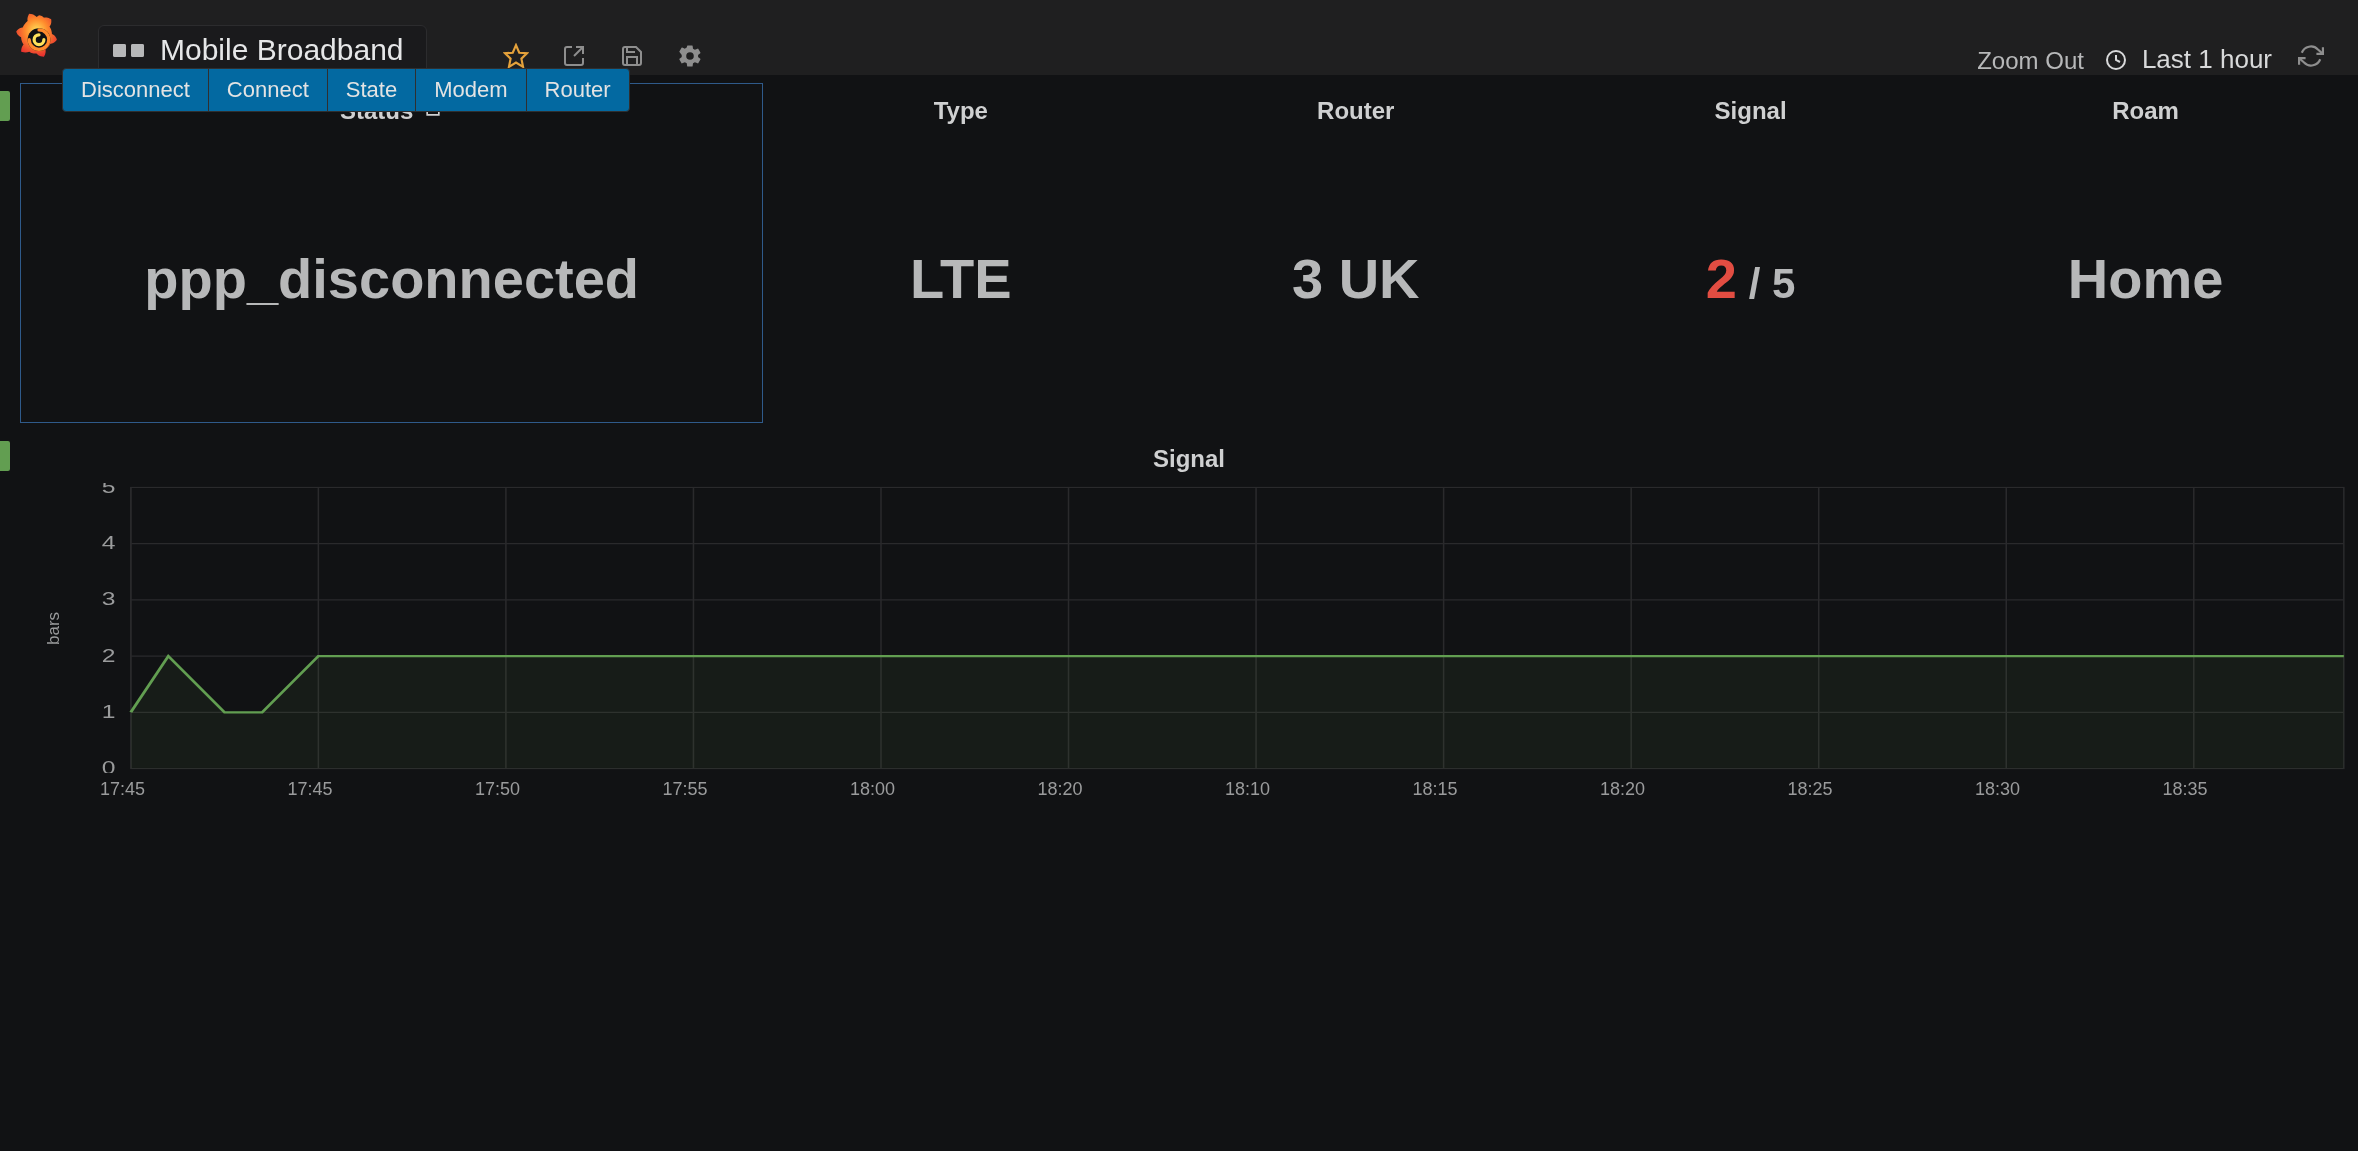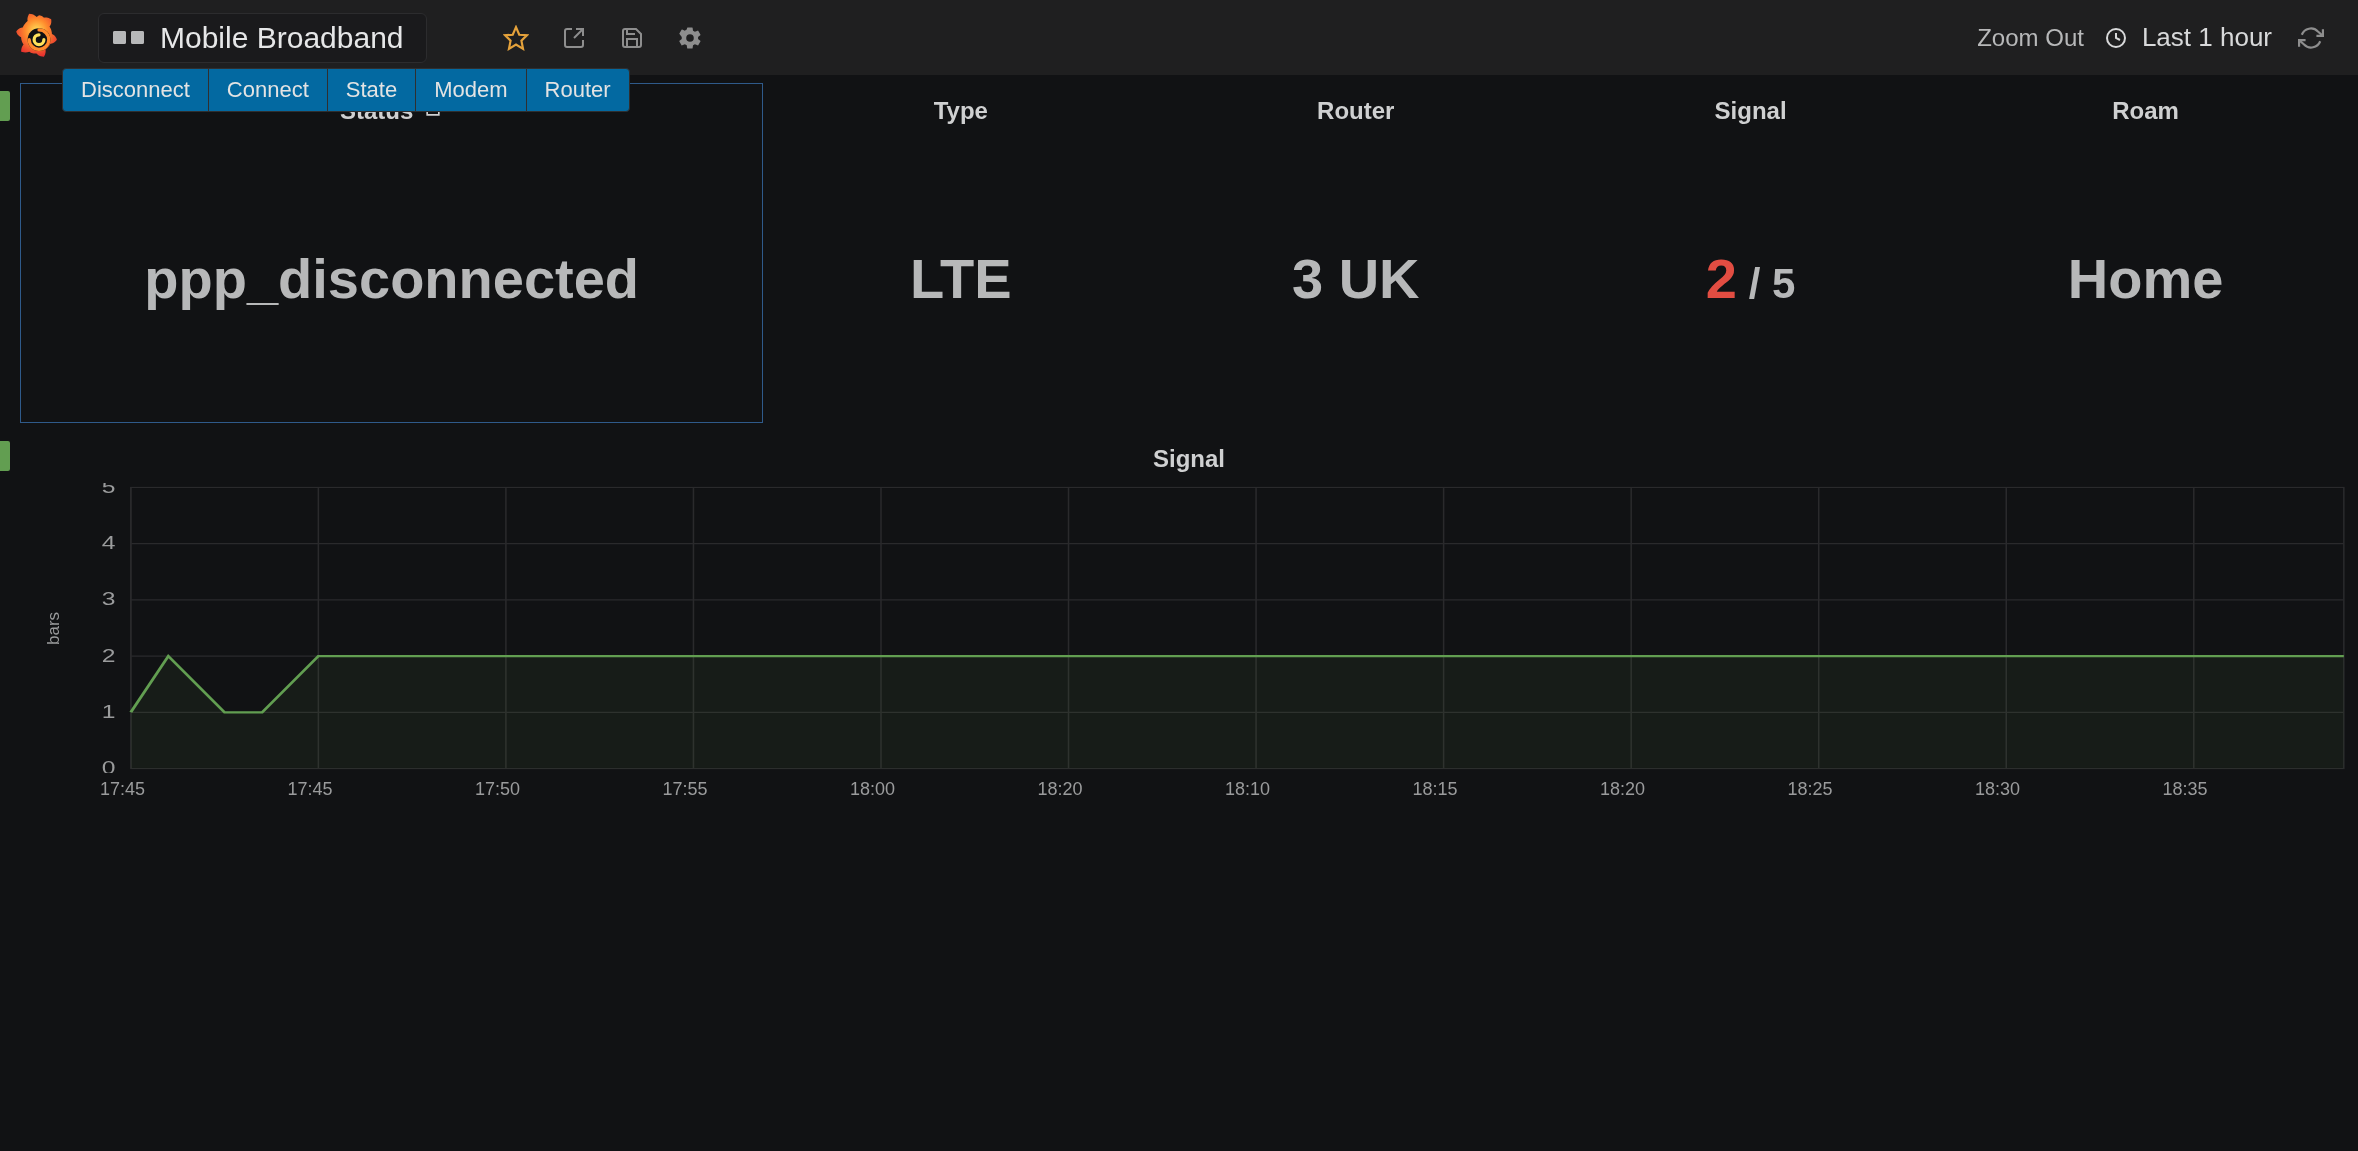--- a/index.html
+++ b/index.html
@@ -10,21 +10,21 @@
     color: #d8d9da;
     overflow: hidden;
   }
   body { font-size: 20px; }
 
   
   .navbar {
     height: 75px;
     background: #1f1f20;
     display: flex;
-    align-items: center;
+    align-items: flex-end;
     gap: 20px;
     padding-right: 28px;
     position: relative;
     z-index: 5;
   }
   .logo {
     width: 78px; height: 75px;
     display: flex; align-items: center; justify-content: center;
   }
   .dash-pill {

